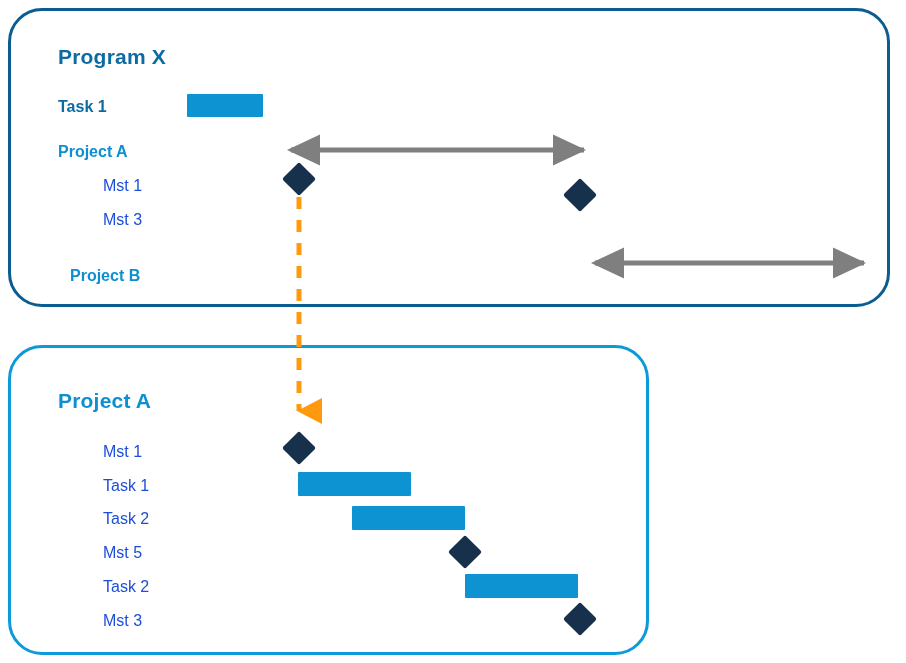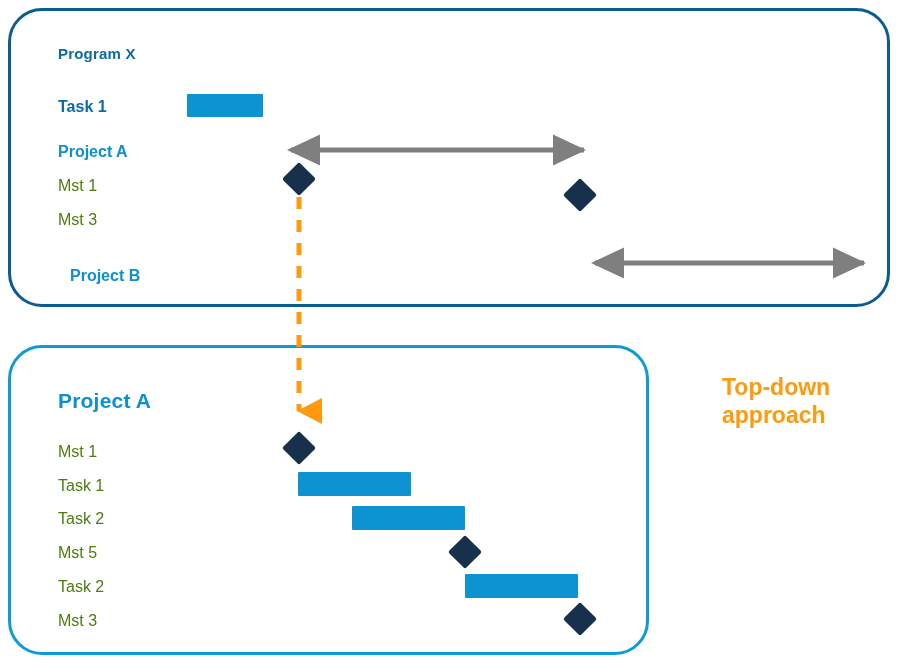--- a/index.html
+++ b/index.html
@@ -39,21 +39,21 @@
     border: 3px solid #0c9ad8;
   }
 
   
   .lbl {
     position: absolute;
     white-space: nowrap;
     line-height: 1;
   }
   .lbl-heading {            
-    font-size: 15px;
+    font-size: 21px;
     font-weight: bold;
     color: #0d6ba3;
     letter-spacing: 0.2px;
   }
   .lbl-heading-bright {     
     font-size: 21px;
     font-weight: bold;
     color: #0d8fd1;
     letter-spacing: 0.2px;
   }
@@ -63,21 +63,22 @@
     color: #0d6ba3;
   }
   .lbl-bold-bright {        
     font-size: 16px;
     font-weight: bold;
     color: #0d8fd1;
   }
   .lbl-regular {            
     font-size: 16px;
     font-weight: normal;
-    color: #4d7c0f;
+    color: #1d4ed8;
+    margin-left: 45px;
   }
   .callout {
     position: absolute;
     font-size: 23px;
     font-weight: bold;
     color: #ff9a0e;
     line-height: 1.22;
     white-space: pre-line;
   }
 
@@ -150,22 +151,20 @@
   <div class="bar" style="left:298px; top:472px; width:113px; height:24px;"></div>
 
   <div class="bar" style="left:352px; top:506px; width:113px; height:24px;"></div>
 
   <div class="diamond" style="left:453px; top:540px; width:24px; height:24px;"></div>
 
   <div class="bar" style="left:465px; top:574px; width:113px; height:24px;"></div>
 
   <div class="diamond" style="left:568px; top:607px; width:24px; height:24px;"></div>
 
-  <div class="callout" style="left:722px; top:373px;">Top-down
-approach</div>
 
   <svg id="overlay" viewBox="0 0 906 663">
     <defs>
       <marker id="gray-head-right" markerWidth="7" markerHeight="7" refX="6.2" refY="3.5" orient="auto" markerUnits="strokeWidth">
         <path d="M0,0.4 L6.6,3.5 L0,6.6 z" fill="#7f7f7f"></path>
       </marker>
       <marker id="gray-head-left" markerWidth="7" markerHeight="7" refX="0.8" refY="3.5" orient="auto" markerUnits="strokeWidth">
         <path d="M6.6,0.4 L0,3.5 L6.6,6.6 z" fill="#7f7f7f"></path>
       </marker>
       <marker id="orange-head-down" markerWidth="5.2" markerHeight="5.2" refX="2.6" refY="4.6" orient="auto" markerUnits="strokeWidth">

